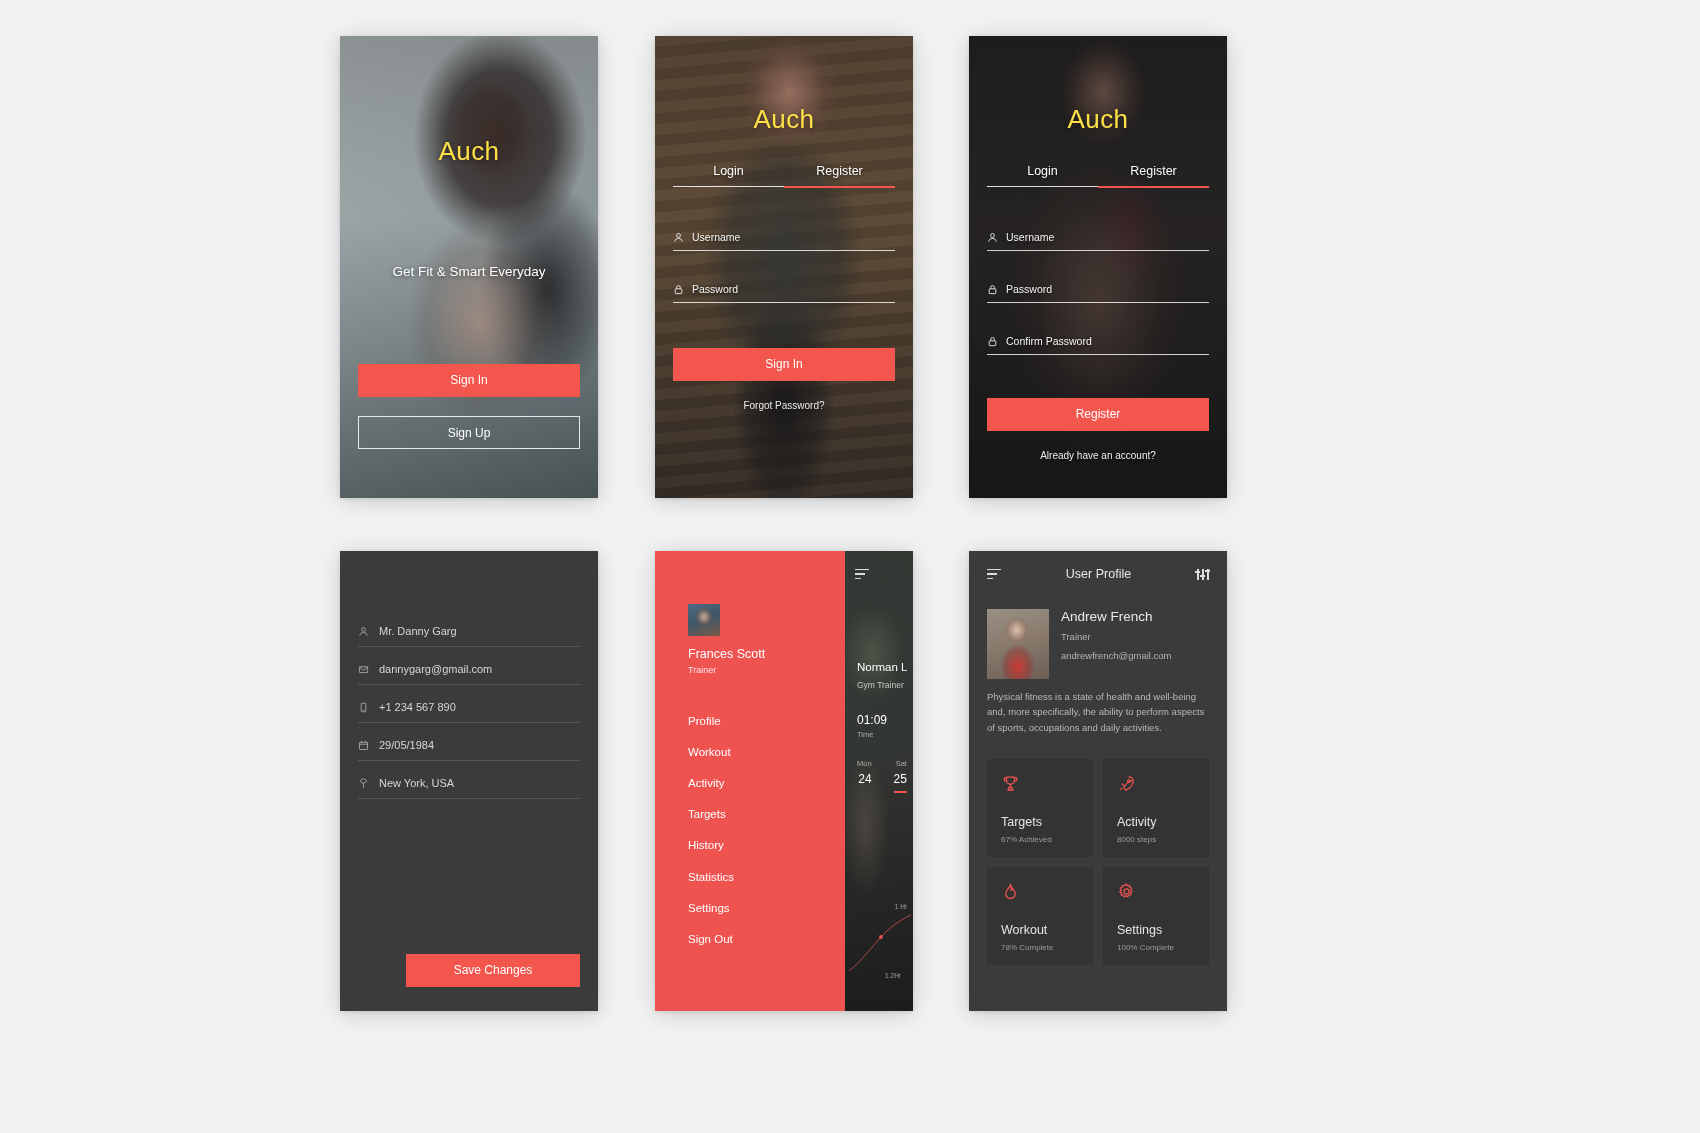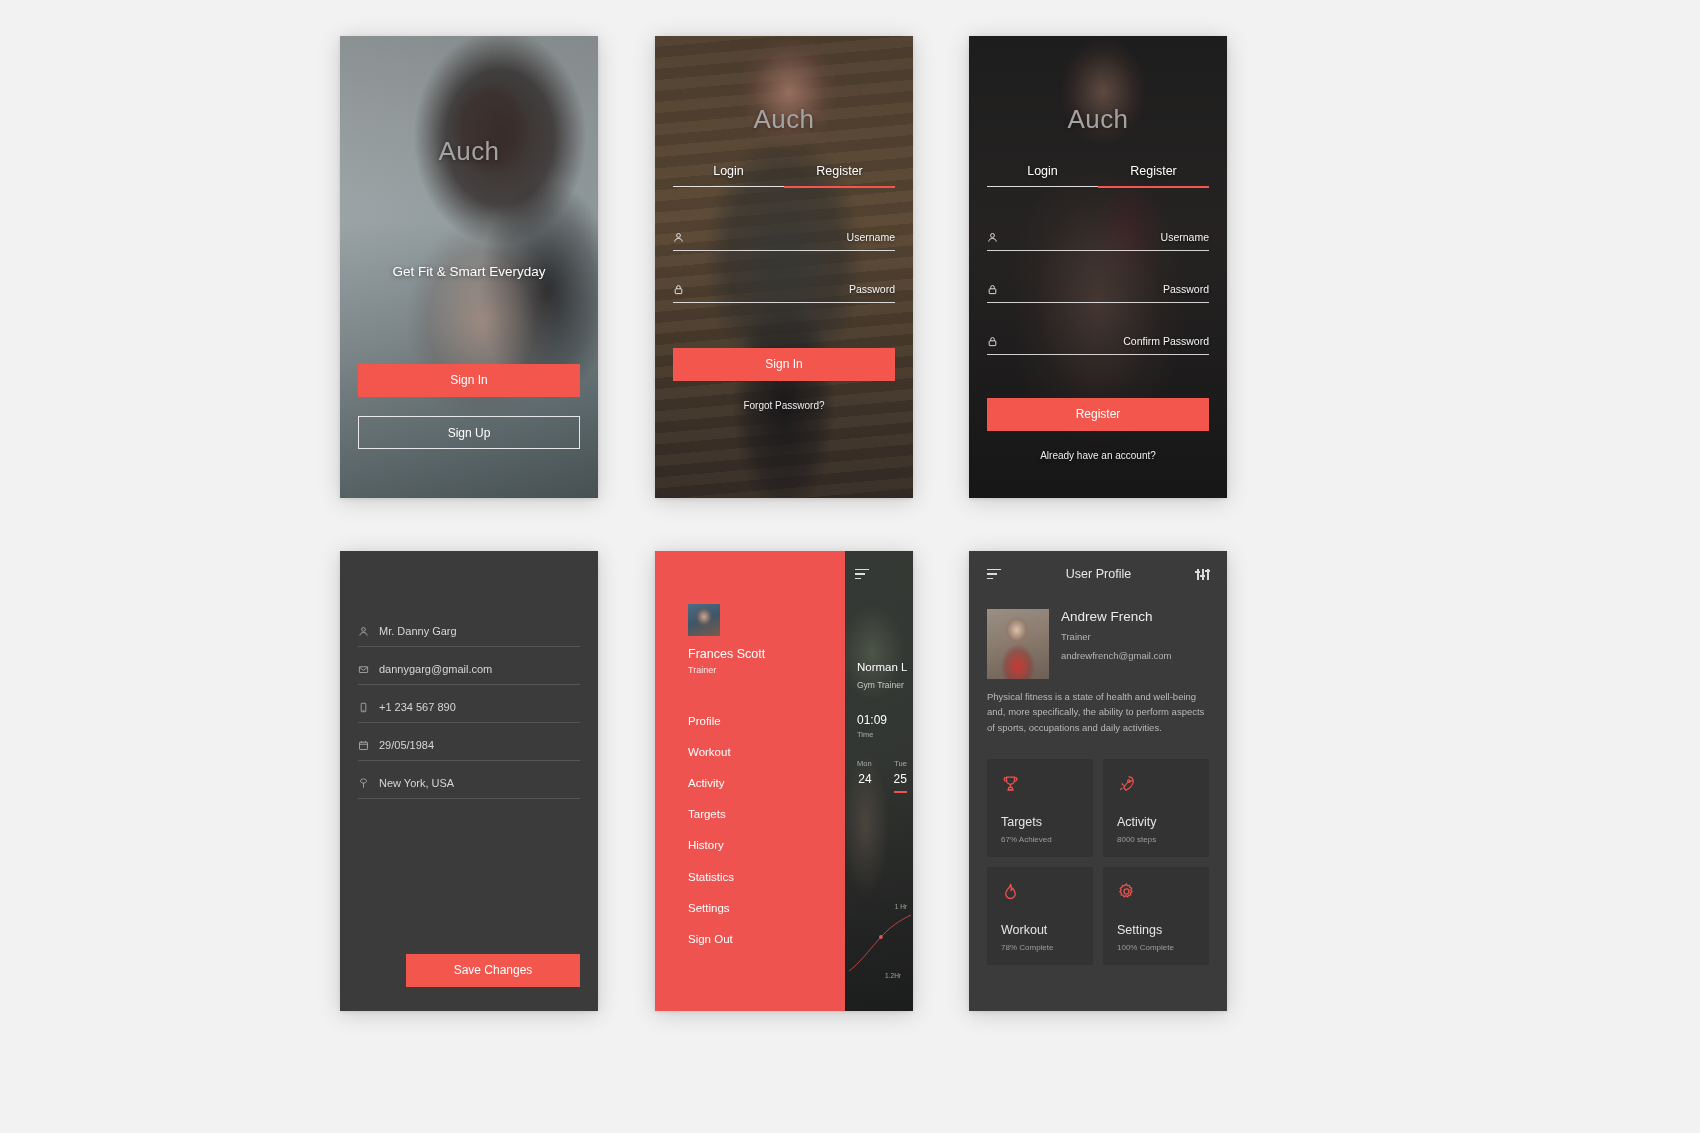--- a/index.html
+++ b/index.html
@@ -61,21 +61,21 @@
       radial-gradient(ellipse 40px 60px at 40% 22%, rgba(170,190,150,0.5) 0%, rgba(0,0,0,0) 80%),
       radial-gradient(ellipse 30px 90px at 30% 60%, rgba(190,160,140,0.45) 0%, rgba(0,0,0,0) 80%),
       linear-gradient(170deg, #5a6358 0%, #4a5048 40%, #3a3d38 75%, #2c2e2b 100%);
   }
   .dim-top { position:absolute; inset:0; background: linear-gradient(180deg, rgba(20,20,22,0.34) 0%, rgba(20,20,22,0.14) 40%, rgba(20,20,22,0.30) 100%); }
   .dim-strong { position:absolute; inset:0; background: linear-gradient(180deg, rgba(18,18,20,0.52) 0%, rgba(18,18,20,0.40) 45%, rgba(18,18,20,0.62) 100%); }
 
   
   .brand {
     position: absolute; left: 0; right: 0; text-align: center;
-    color: #a3a3a3; font-size: 26px; font-weight: 300; letter-spacing: 0.4px;
+    color: #fde047; font-size: 26px; font-weight: 300; letter-spacing: 0.4px;
     text-shadow: 0 1px 4px rgba(0,0,0,0.45);
   }
   .tagline {
     position: absolute; left: 0; right: 0; text-align: center;
     color: #fff; font-size: 13.5px; font-weight: 400;
     text-shadow: 0 1px 4px rgba(0,0,0,0.5);
   }
 
   .btn {
     position: absolute; left: 18px; right: 18px;
@@ -95,21 +95,21 @@
   
   .tabs { position: absolute; left: 18px; right: 18px; display: flex; }
   .tab { flex: 1; text-align: center; color: #fff; font-size: 12.5px;
          text-shadow: 0 1px 3px rgba(0,0,0,0.5); cursor: pointer; padding-bottom: 8px; }
   .tab-rail { position: absolute; left: 18px; right: 18px; height: 1px;
               background: rgba(255,255,255,0.85); }
   .tab-rail .active-bar { position: absolute; top: 0; height: 1.5px; background: #f2564d; }
 
   
   .ifield { position: absolute; left: 18px; right: 18px; }
-  .ifield .row { display: flex; align-items: center; gap: 8px; padding-bottom: 7px; justify-content: space-between; }
+  .ifield .row { display: flex; align-items: center; gap: 8px; padding-bottom: 7px; }
   .ifield .ph { color: rgba(255,255,255,0.95); font-size: 10.5px;
                 text-shadow: 0 1px 3px rgba(0,0,0,0.5); }
   .ifield .rule { height: 1px; background: rgba(255,255,255,0.8); }
   .ico { width: 11px; height: 11px; flex: 0 0 11px; display:block; }
   .ico svg { width: 11px; height: 11px; display: block; }
 
   
   .appbar { position: absolute; left: 0; right: 0; top: 0; height: 46px;
             display: flex; align-items: center; padding: 0 18px; }
   .appbar .title { flex: 1; text-align: center; color: #e8e8e8; font-size: 12.5px; }
@@ -373,21 +373,21 @@
       <div class="brole">Gym Trainer</div>
       <div class="btime">01:09</div>
       <div class="btlab">Time</div>
 
       <div class="days">
         <div class="d">
           <div class="dl">Mon</div>
           <div class="dn">24</div>
         </div>
         <div class="d sel">
-          <div class="dl">Tue</div>
+          <div class="dl">Sat</div>
           <div class="dn">25</div>
         </div>
       </div>
 
       <div class="chart">
         <svg viewBox="0 0 70 90" preserveAspectRatio="none" style="width:100%;height:100%;">
           <path d="M0,78 C12,70 22,58 34,46 C46,34 56,28 70,22" fill="none" stroke="#ef5350" stroke-width="0.9" opacity="0.85"></path>
           <circle cx="36" cy="44" r="2.1" fill="#ef5350"></circle>
         </svg>
         <div style="position:absolute; right:4px; top:10px; color:rgba(255,255,255,0.55); font-size:6.5px;">1 Hr</div>

